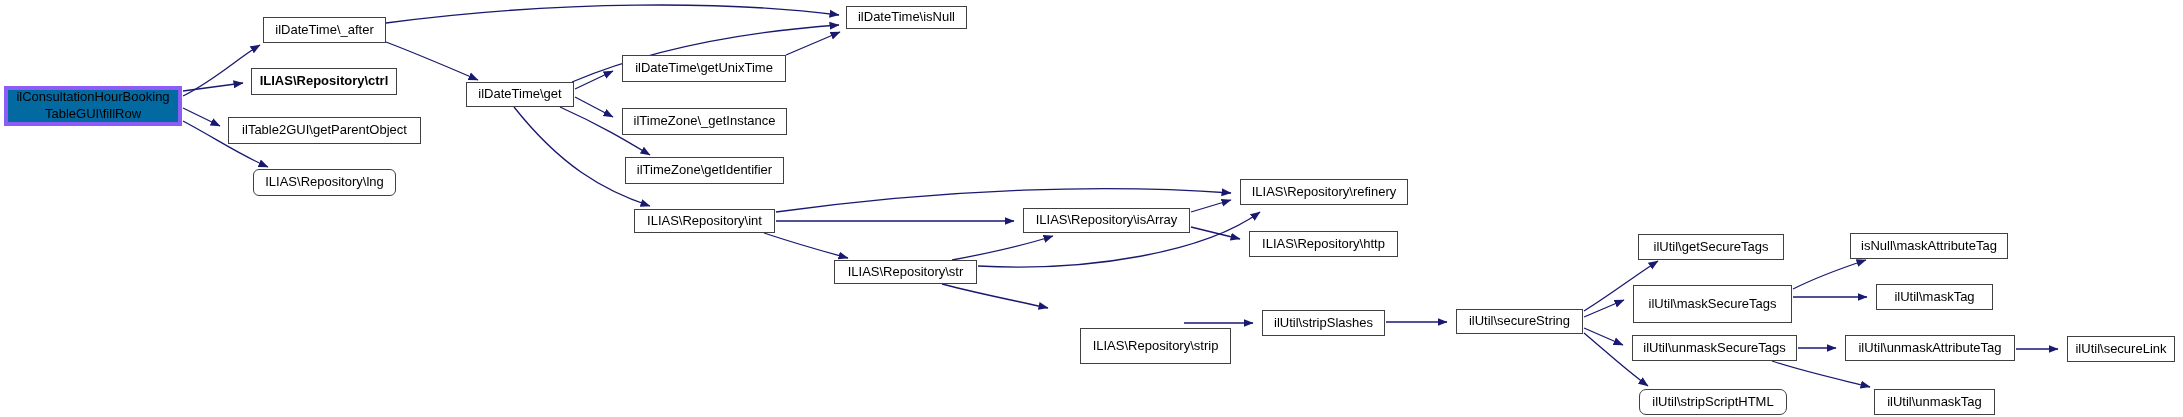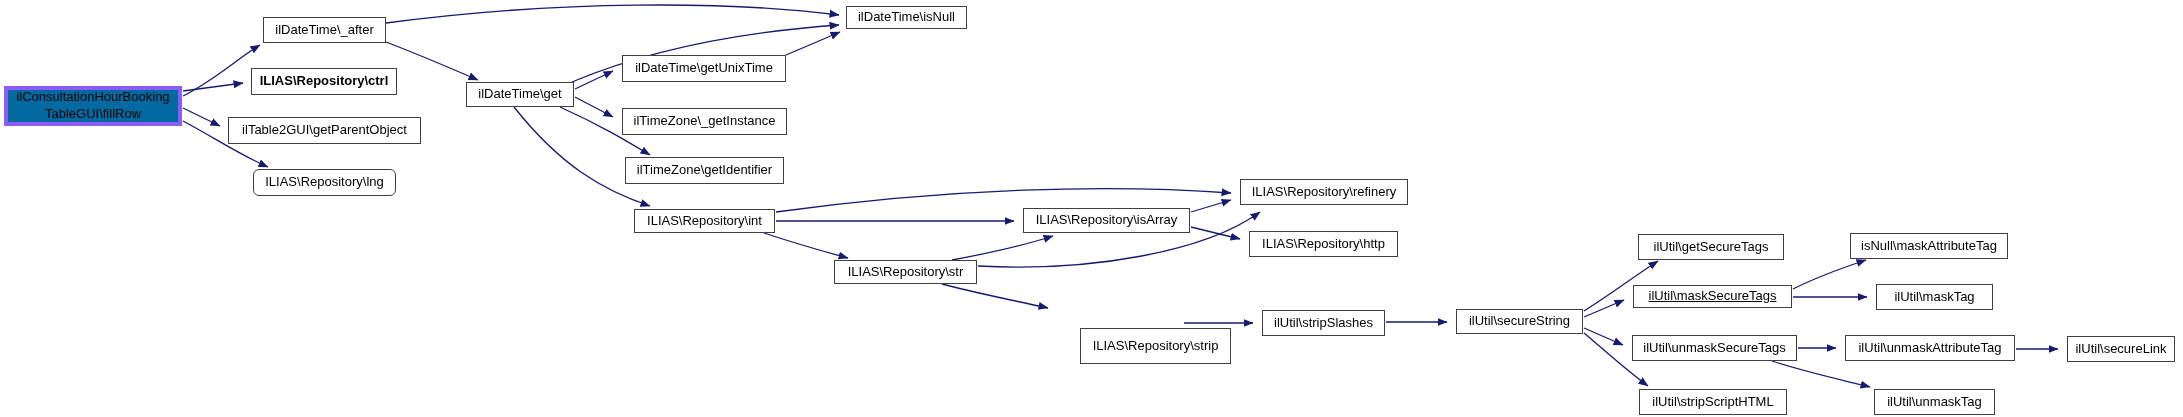--- a/index.html
+++ b/index.html
@@ -69,20 +69,20 @@
     <div class="node" style="left: 634px; top: 209px; width: 141px; height: 24px;">ILIAS\Repository\int</div>
     <div class="node" style="left: 1023px; top: 208px; width: 167px; height: 25px;">ILIAS\Repository\isArray</div>
     <div class="node" style="left: 1240px; top: 179px; width: 168px; height: 26px;">ILIAS\Repository\refinery</div>
     <div class="node" style="left: 1249px; top: 231px; width: 149px; height: 26px;">ILIAS\Repository\http</div>
     <div class="node" style="left: 834px; top: 260px; width: 143px; height: 24px;">ILIAS\Repository\str</div>
     <div class="node" style="left: 1032px; top: 328px; width: 151px; height: 36px; margin-left: 48px;">ILIAS\Repository\strip</div>
     <div class="node" style="left: 1262px; top: 310px; width: 123px; height: 26px;">ilUtil\stripSlashes</div>
     <div class="node" style="left: 1456px; top: 309px; width: 127px; height: 25px;">ilUtil\secureString</div>
     <div class="node" style="left: 1638px; top: 234px; width: 146px; height: 26px;">ilUtil\getSecureTags</div>
     <div class="node" style="left: 1850px; top: 233px; width: 158px; height: 26px;">isNull\maskAttributeTag</div>
-    <div class="node" style="left: 1633px; top: 285px; width: 159px; height: 23px; text-decoration: underline;">ilUtil\maskSecureTags</div>
+    <div class="node" style="left: 1633px; top: 285px; width: 159px; height: 38px;">ilUtil\maskSecureTags</div>
     <div class="node" style="left: 1876px; top: 284px; width: 117px; height: 26px;">ilUtil\maskTag</div>
     <div class="node" style="left: 1632px; top: 335px; width: 165px; height: 26px;">ilUtil\unmaskSecureTags</div>
     <div class="node" style="left: 1845px; top: 335px; width: 170px; height: 26px;">ilUtil\unmaskAttributeTag</div>
     <div class="node" style="left: 2067px; top: 336px; width: 108px; height: 26px;">ilUtil\secureLink</div>
-    <div class="node" style="left: 1639px; top: 389px; width: 148px; height: 26px;">ilUtil\stripScriptHTML</div>
+    <div class="node" style="left: 1639px; top: 389px; width: 148px; height: 26px; border-radius: 7px;">ilUtil\stripScriptHTML</div>
     <div class="node" style="left: 1874px; top: 389px; width: 121px; height: 26px;">ilUtil\unmaskTag</div>
   </div>
 
 </body></html>

